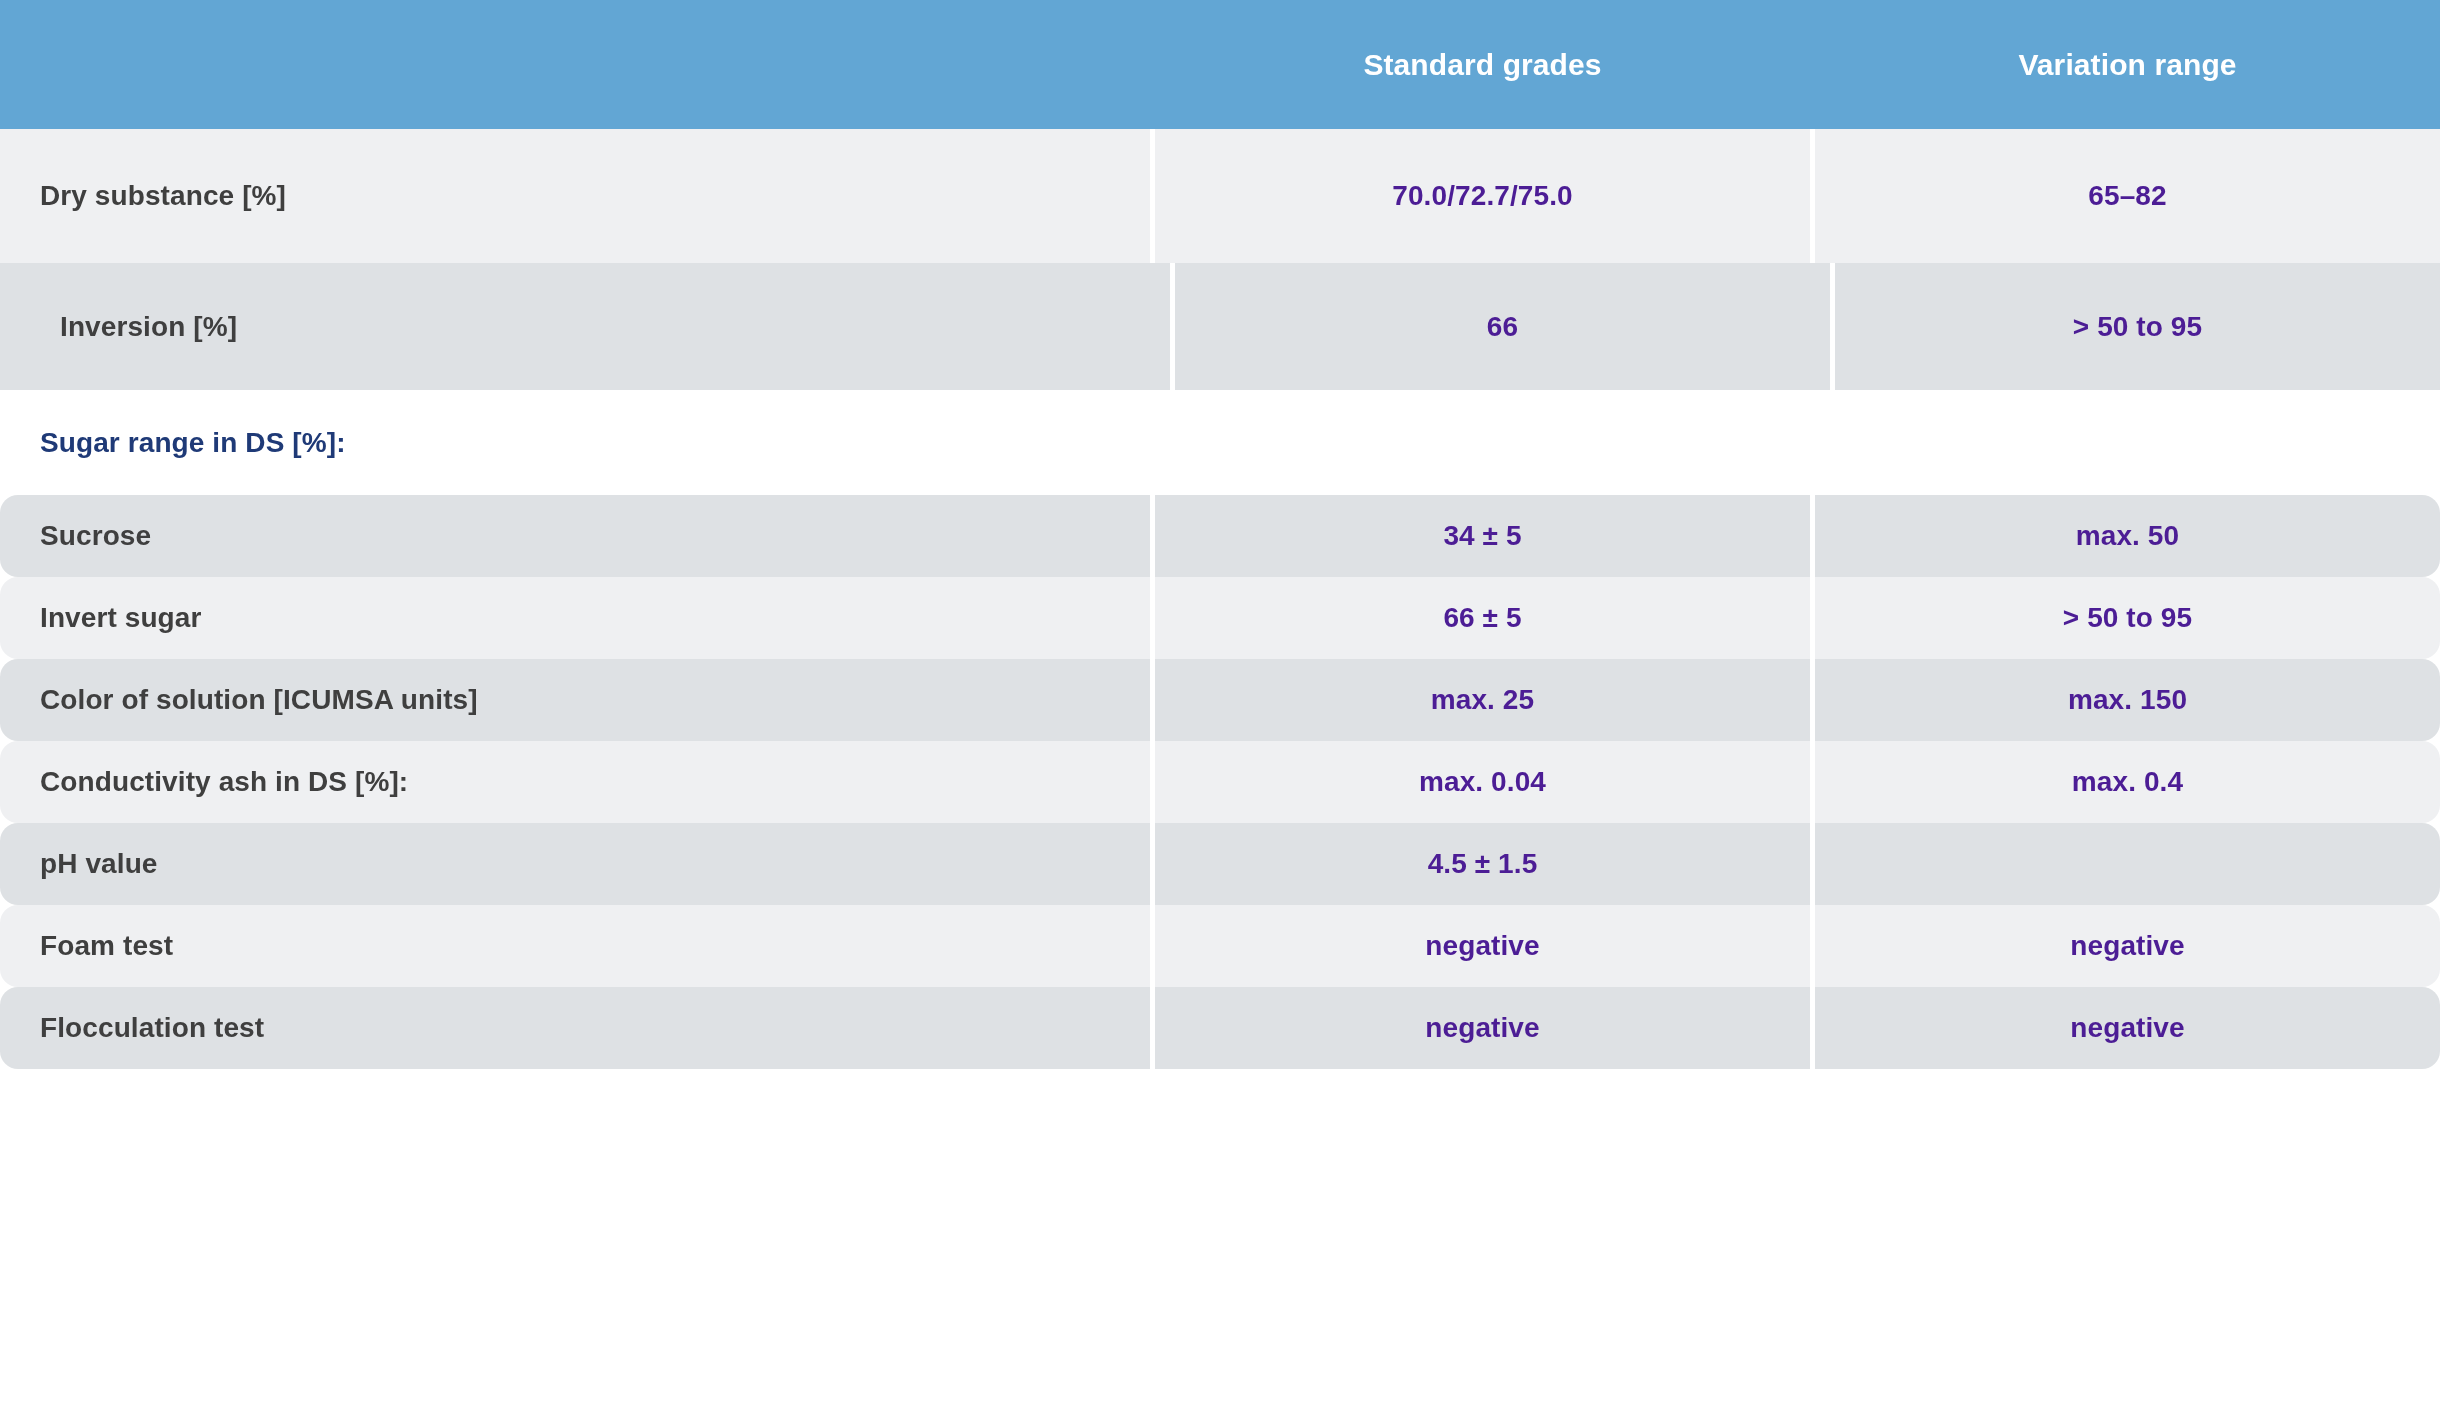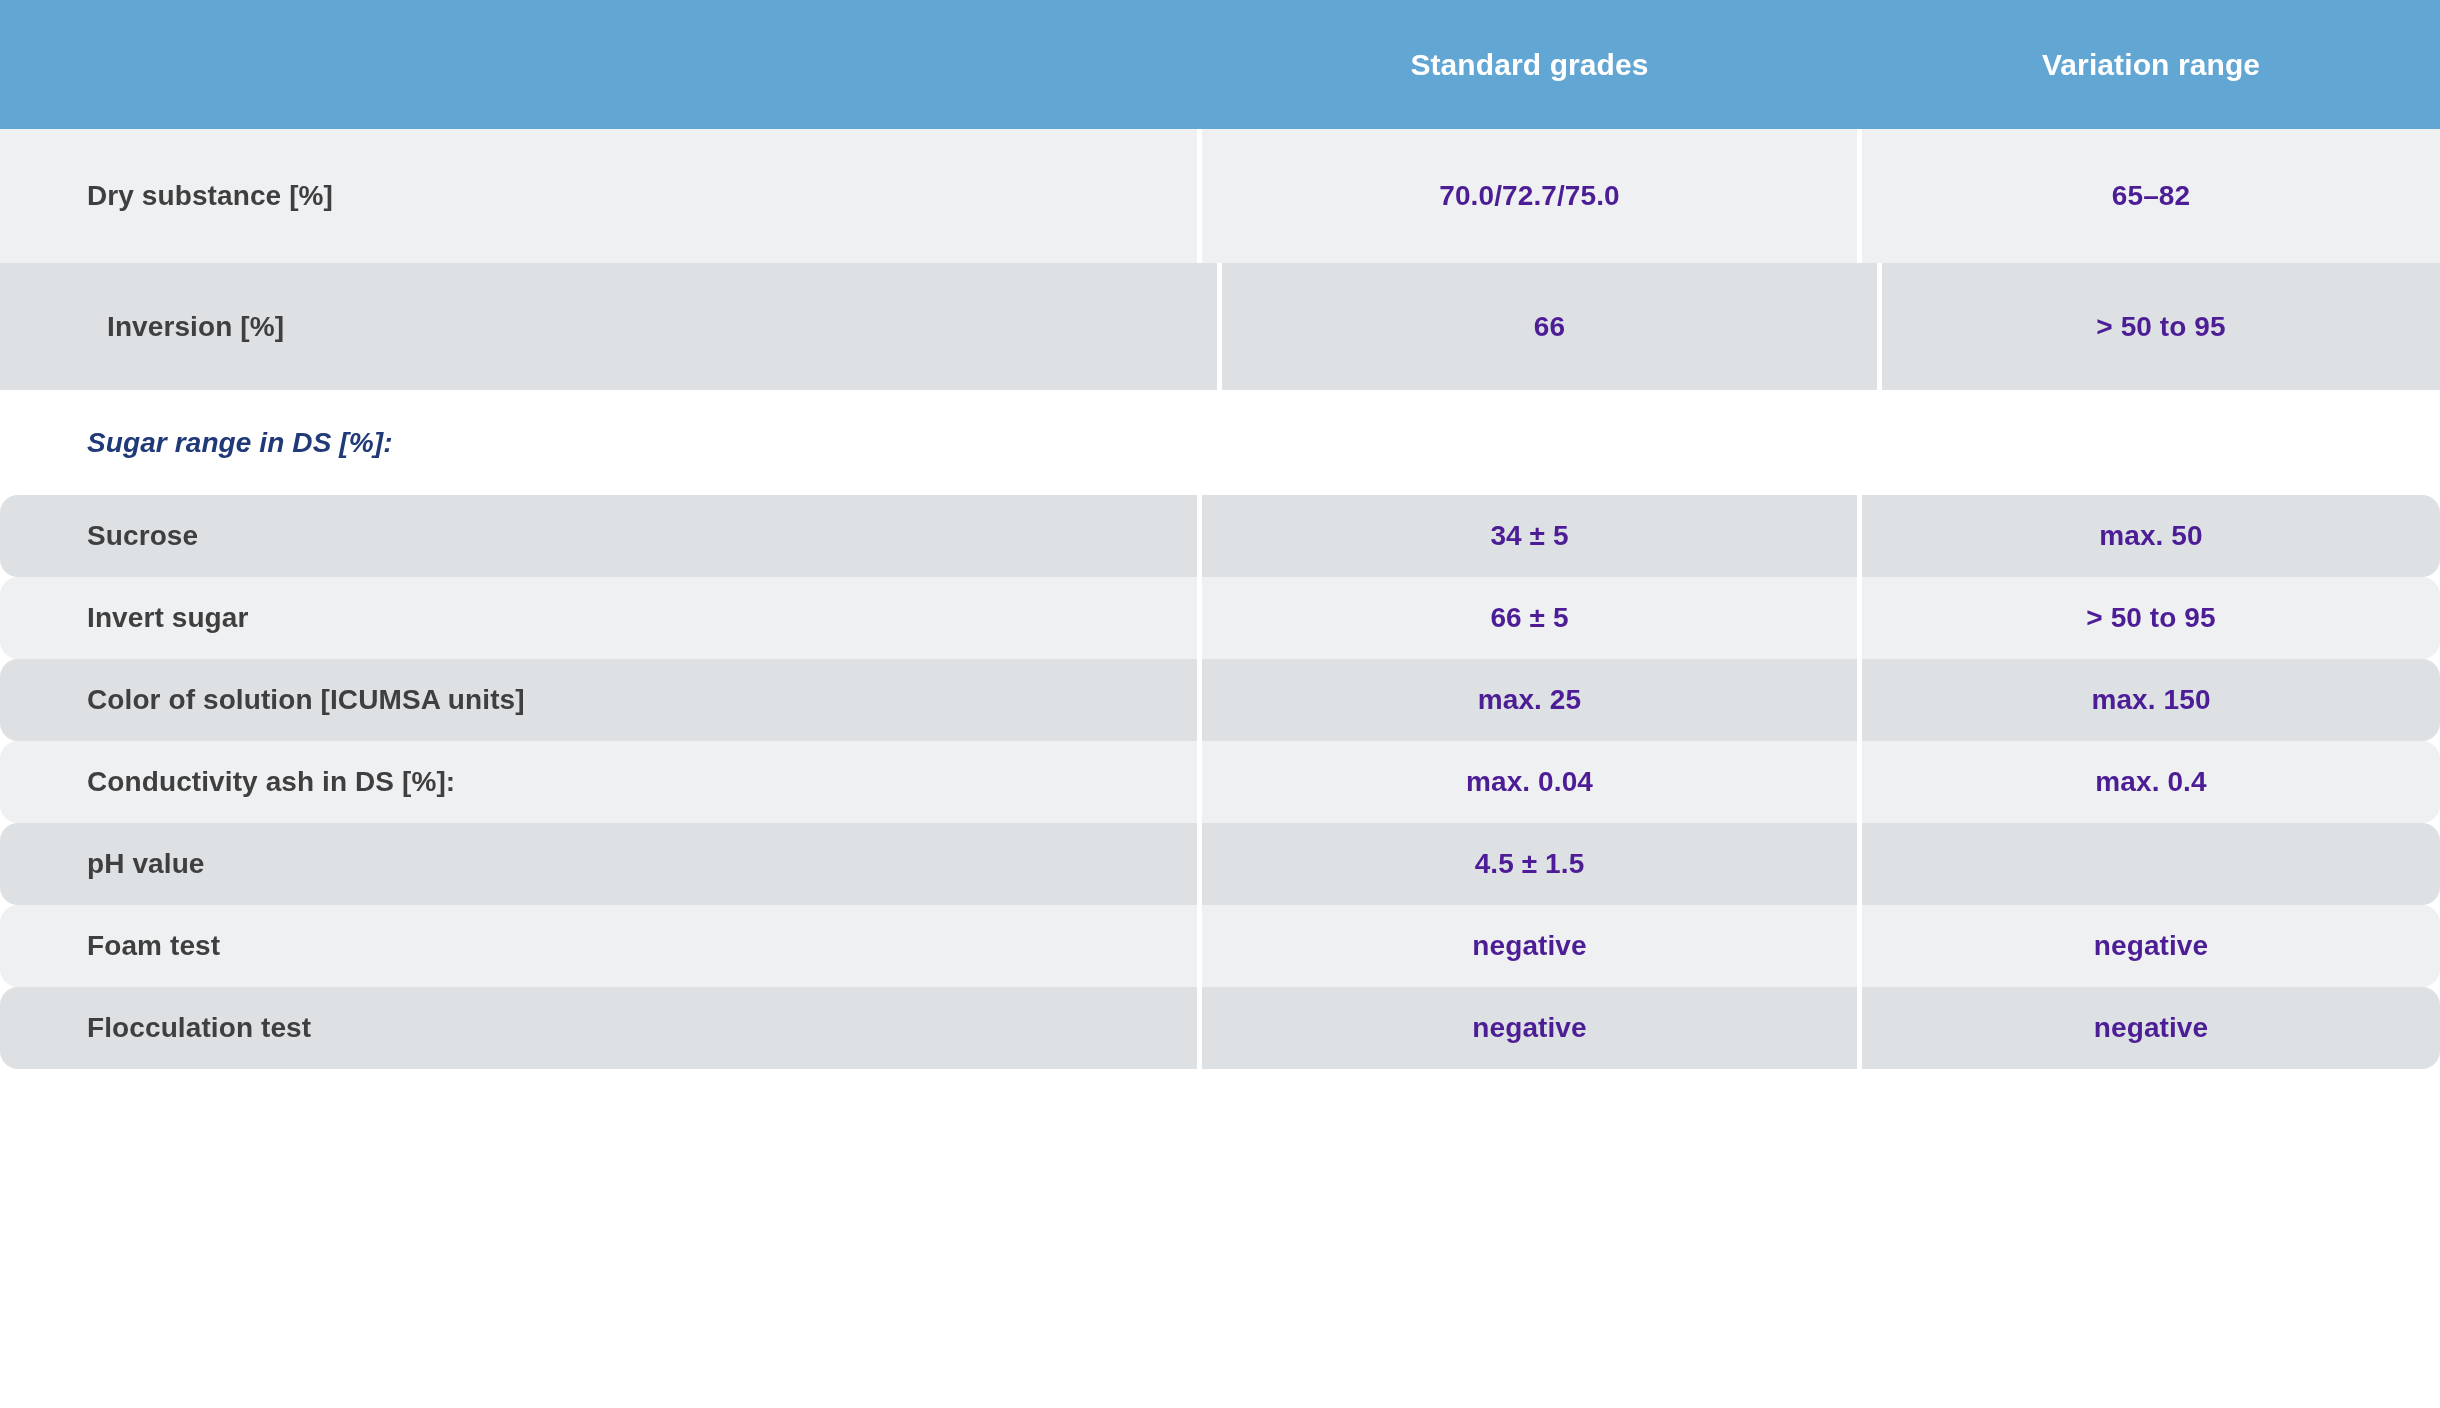--- a/index.html
+++ b/index.html
@@ -32,21 +32,20 @@
   .cell-label {
     width: 1150px;
     flex: 0 0 1150px;
     box-sizing: border-box;
     padding-left: 40px;
     padding-right: 20px;
     font-weight: bold;
     font-size: 28px;
     color: #3f3f3f;
     letter-spacing: 0.1px;
-    margin-left: 47px;
   }
 
   .gap {
     width: 5px;
     flex: 0 0 5px;
     align-self: stretch;
     background: #ffffff;
   }
 
   .cell-value {
@@ -76,21 +75,21 @@
     font-size: 30px;
   }
 
   
   .row.light  { background: #eff0f2; }
   .row.dark   { background: #dee1e4; }
   .row.plain  { background: #ffffff; }
 
   .row.tall   { height: 134px; }
   .row.std    { height: 127px; padding-left: 20px; }
-  .row.sec    { height: 105px; font-style: italic; }
+  .row.sec    { height: 105px; }
   .row.body   { height: 82px; border-radius: 18px; }
 
   
   .row.section .cell-label {
     color: #1f3a77;
     font-weight: bold;
     font-size: 28px;
   }
   .row.section .gap { background: #ffffff; }
 </style>

